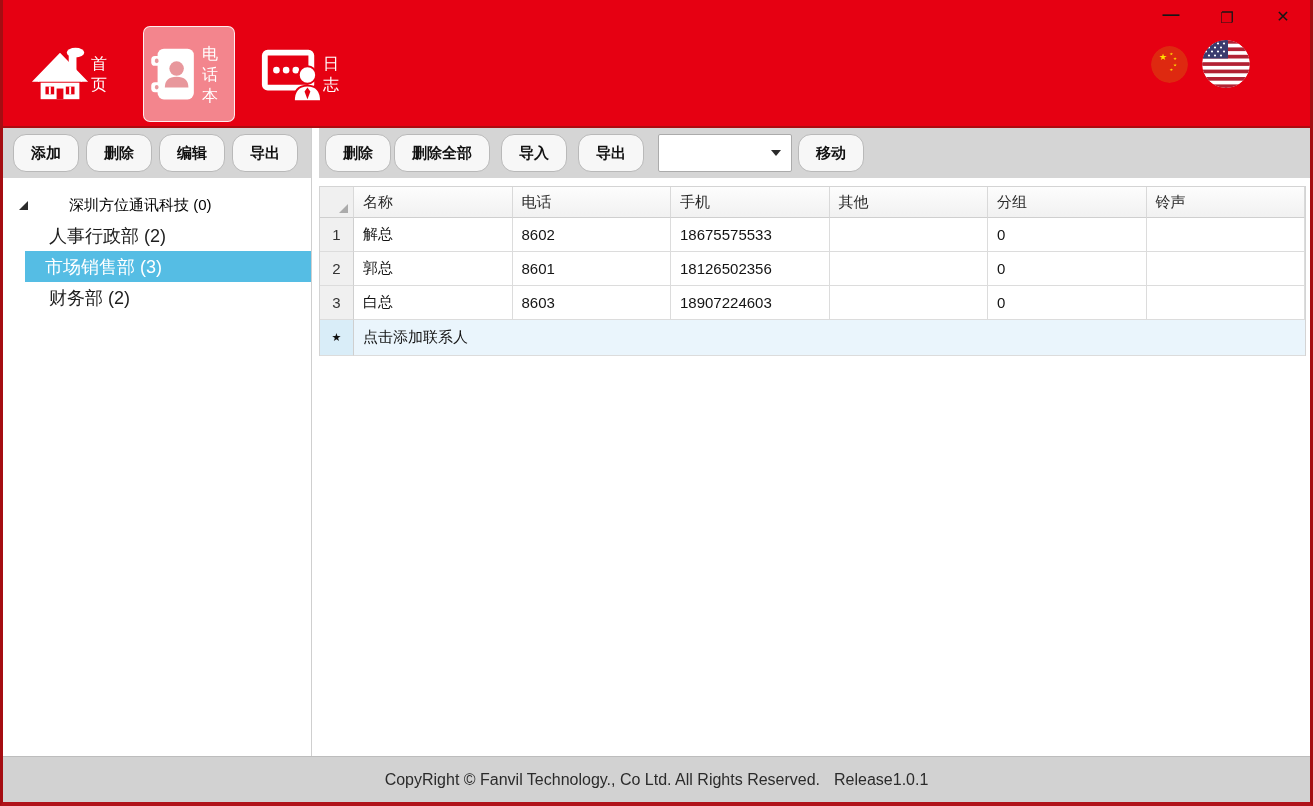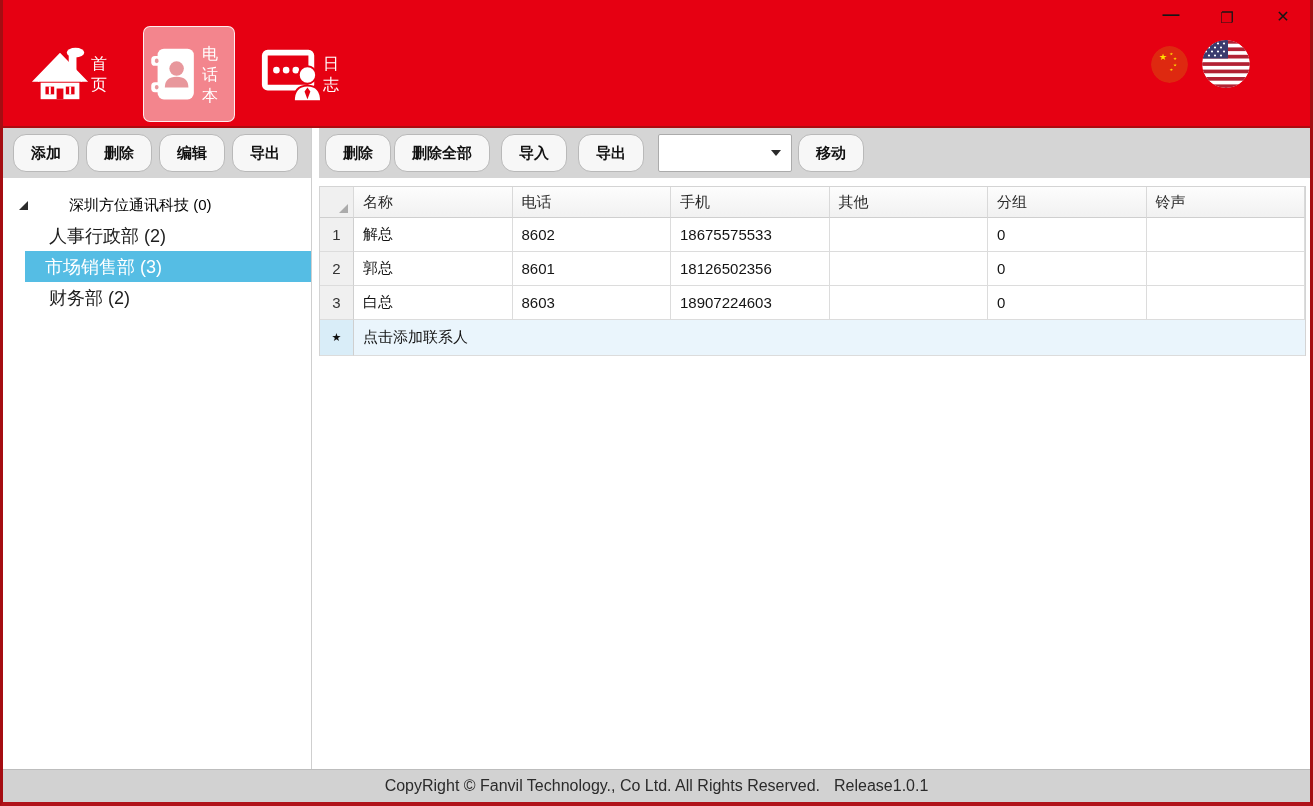--- a/index.html
+++ b/index.html
@@ -101,21 +101,21 @@
     display:flex; align-items:center; justify-content:center; font-size:11px; color:#111; cursor:pointer;
   }
   .newrow .hint{
     height:36px; background:#eaf5fc; border-bottom:1px solid #dcdcdc;
     display:flex; align-items:center; padding-left:9px; font-size:15px; color:#141414; cursor:pointer;
   }
   .main-empty{ flex:1 1 auto; background:#fff; border-right:4px solid #fff; }
 
   
   .footer{
-    height:33px; flex:0 0 auto; background:#d2d2d2; border-top:1px solid #bdbdbd;
+    height:46px; flex:0 0 auto; background:#d2d2d2; border-top:1px solid #bdbdbd;
     display:flex; align-items:center; justify-content:center; font-size:16px; color:#2b2b2b;
   }
   .footer .release{ margin-left:14px; }
 </style>
 </head>
 <body>
 
 <div class="app">
 
   <div class="titlebar">

